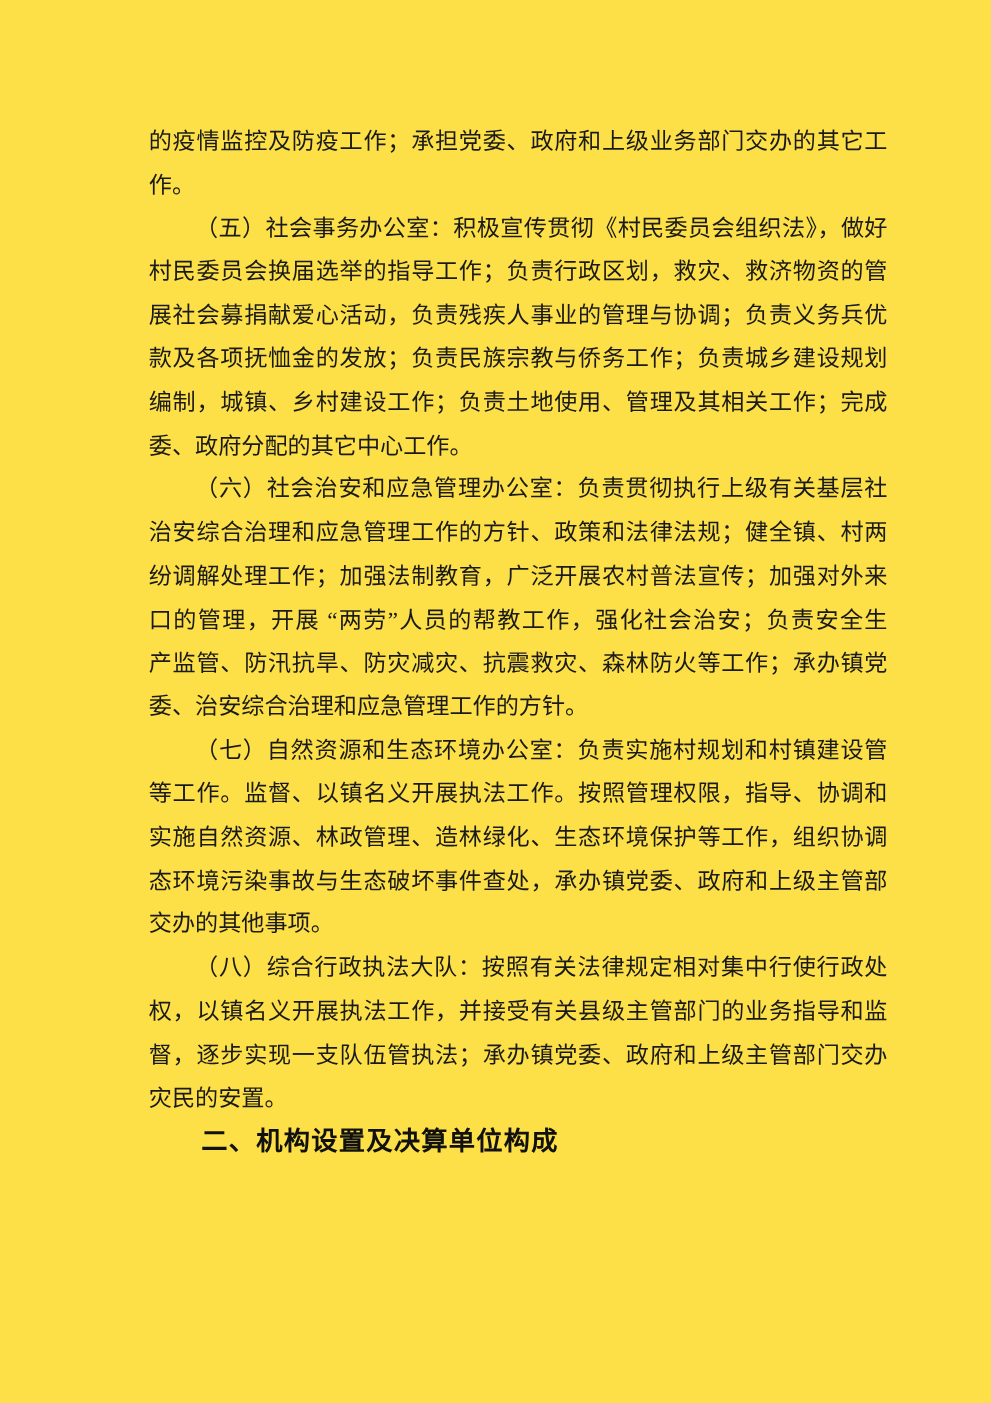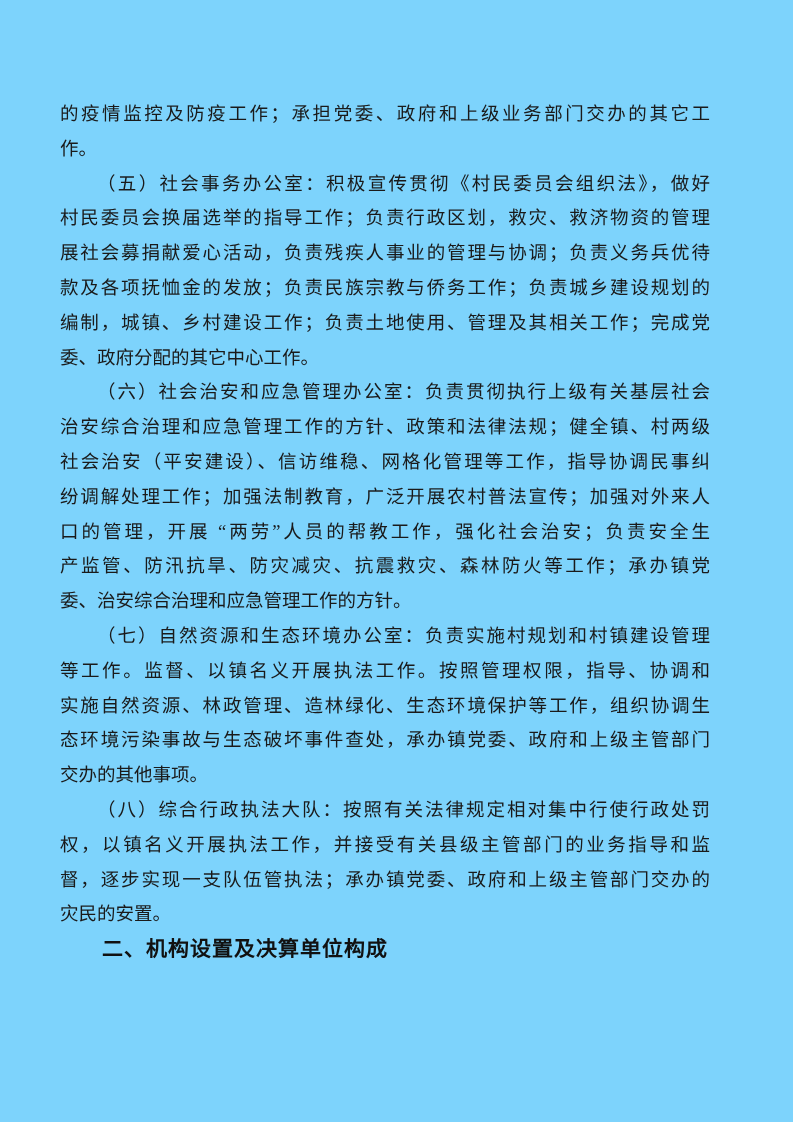--- a/index.html
+++ b/index.html
@@ -5,23 +5,23 @@
 <style>
   html, body {
     margin: 0;
     padding: 0;
     background: #ffffff;
   }
   .page {
     position: relative;
     width: 793px;
     height: 1122px;
-    background: #7dd3fc;
+    background: #fde047;
     box-sizing: border-box;
-    padding: 97px 83px 0 60px;
+    padding: 97px 83px 0 119px;
     overflow: hidden;
   }
   .doc-body {
     width: 100%;
   }
   .line {
     font-family: "Liberation Serif", "DejaVu Serif", serif;
     font-size: 18.5px;
     line-height: 34.8px;
     height: 34.8px;
@@ -56,21 +56,20 @@
       <div class="line">的疫情监控及防疫工作；承担党委、政府和上级业务部门交办的其它工</div>
       <div class="line last">作。</div>
       <div class="line indent">（五）社会事务办公室：积极宣传贯彻《村民委员会组织法》，做好</div>
       <div class="line">村民委员会换届选举的指导工作；负责行政区划，救灾、救济物资的管理</div>
       <div class="line">展社会募捐献爱心活动，负责残疾人事业的管理与协调；负责义务兵优待</div>
       <div class="line">款及各项抚恤金的发放；负责民族宗教与侨务工作；负责城乡建设规划的</div>
       <div class="line">编制，城镇、乡村建设工作；负责土地使用、管理及其相关工作；完成党</div>
       <div class="line last">委、政府分配的其它中心工作。</div>
       <div class="line indent">（六）社会治安和应急管理办公室：负责贯彻执行上级有关基层社会</div>
       <div class="line">治安综合治理和应急管理工作的方针、政策和法律法规；健全镇、村两级</div>
-      <div class="line">社会治安（平安建设）、信访维稳、网格化管理等工作，指导协调民事纠</div>
       <div class="line">纷调解处理工作；加强法制教育，广泛开展农村普法宣传；加强对外来人</div>
       <div class="line">口的管理，开展 “两劳”人员的帮教工作，强化社会治安；负责安全生</div>
       <div class="line">产监管、防汛抗旱、防灾减灾、抗震救灾、森林防火等工作；承办镇党</div>
       <div class="line last">委、治安综合治理和应急管理工作的方针。</div>
       <div class="line indent">（七）自然资源和生态环境办公室：负责实施村规划和村镇建设管理</div>
       <div class="line">等工作。监督、以镇名义开展执法工作。按照管理权限，指导、协调和</div>
       <div class="line">实施自然资源、林政管理、造林绿化、生态环境保护等工作，组织协调生</div>
       <div class="line">态环境污染事故与生态破坏事件查处，承办镇党委、政府和上级主管部门</div>
       <div class="line last">交办的其他事项。</div>
       <div class="line indent">（八）综合行政执法大队：按照有关法律规定相对集中行使行政处罚</div>

